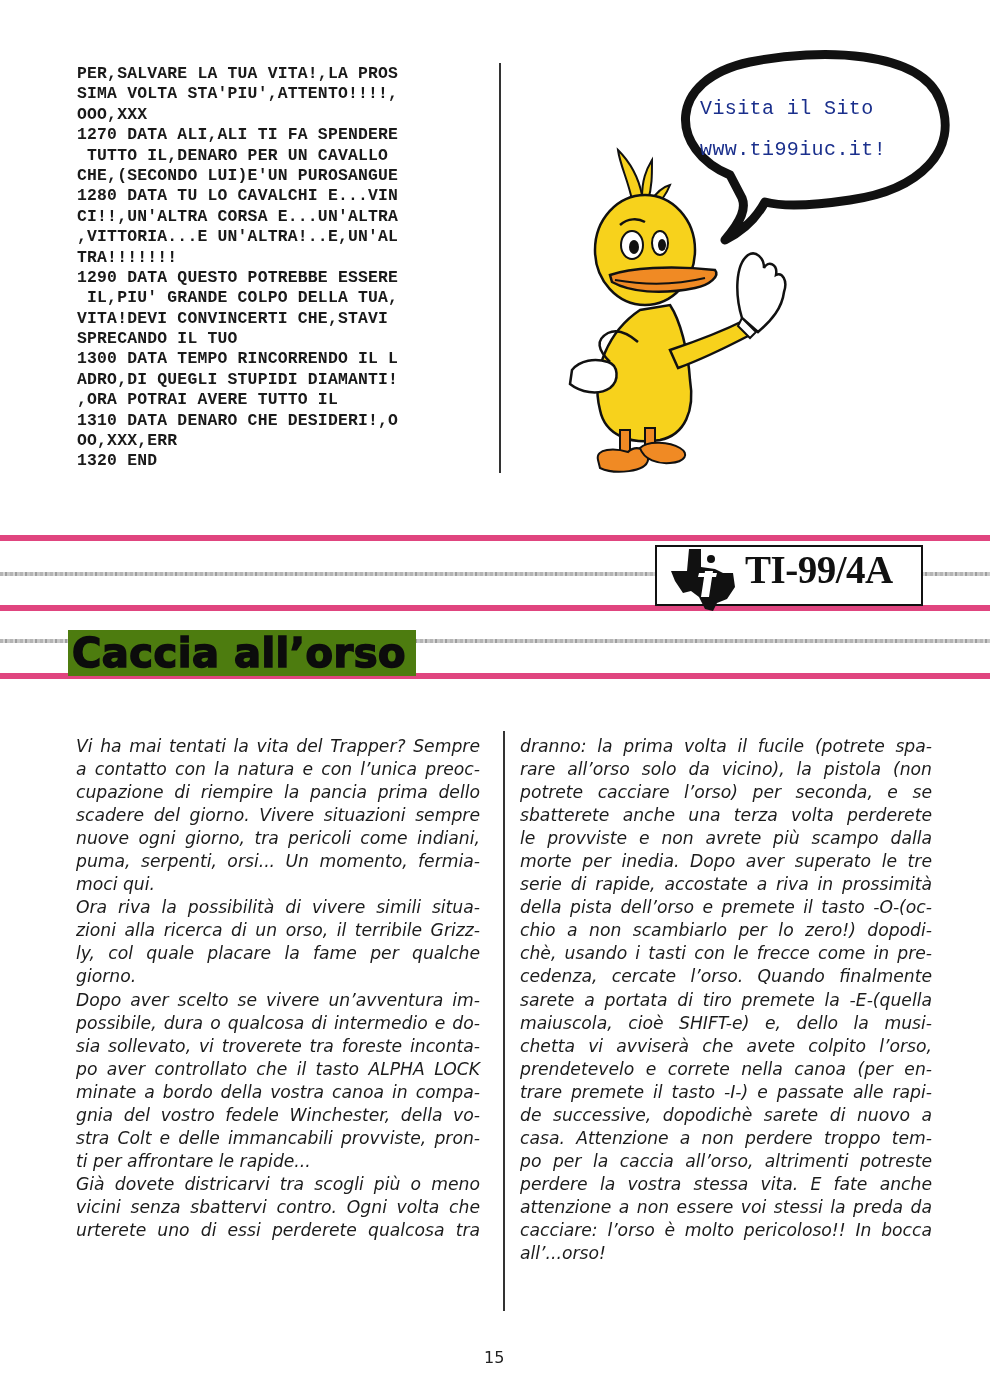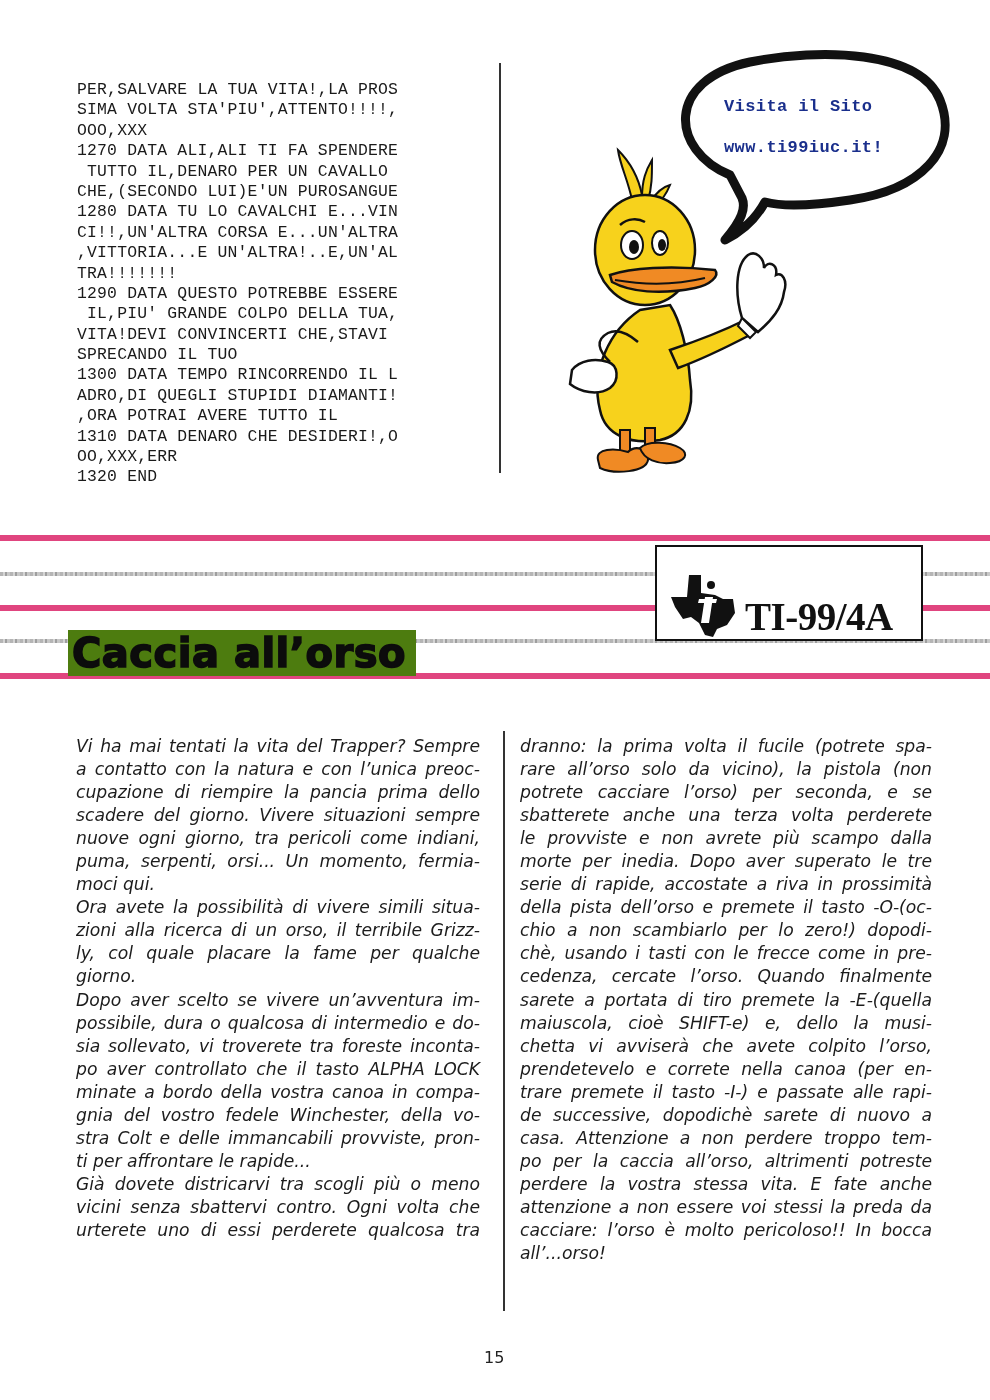--- a/index.html
+++ b/index.html
@@ -1,49 +1,49 @@
 <!DOCTYPE html>
 <html><head>
 <meta charset="utf-8">
 <style>
   html, body { margin: 0; padding: 0; background: #ffffff; }
   body { width: 990px; height: 1400px; position: relative; overflow: hidden; font-family: "Liberation Sans", sans-serif; color: #111; }
 
   
   .listing {
-    position: absolute; left: 77px; top: 80px; width: 420px;
+    position: absolute; left: 77px; top: 64px; width: 420px;
     font-family: "Liberation Mono", "DejaVu Sans Mono", monospace;
-    font-size: 16.4px; line-height: 20.4px; font-weight: normal; color: #1a1a1a;
+    font-size: 16.4px; line-height: 20.4px; font-weight: bold; color: #1a1a1a;
     white-space: pre; letter-spacing: 0.2px;
   }
   .listing .line { display: block; height: 20.4px; }
 
   .divider-top { position: absolute; left: 499px; top: 63px; width: 2px; height: 410px; background: #333; }
   .divider-bottom { position: absolute; left: 503px; top: 731px; width: 2px; height: 580px; background: #333; }
 
   
   .art { position: absolute; left: 520px; top: 50px; width: 440px; height: 450px; }
-  .bubble-text { position: absolute; font-family: "Liberation Mono", "DejaVu Sans Mono", monospace; font-weight: bold; font-size: 17px; color: #1a2f8c; letter-spacing: 0.4px; margin-left: 24px; }
+  .bubble-text { position: absolute; font-family: "Liberation Mono", "DejaVu Sans Mono", monospace; font-weight: normal; font-size: 20px; color: #1a2f8c; letter-spacing: 0.4px; }
   .bubble-line1 { left: 700px; top: 97px; }
   .bubble-line2 { left: 700px; top: 138px; }
 
   
   .stripe-pink { position: absolute; left: 0; width: 990px; height: 6px; background: #e0457f; }
   .stripe-gray { position: absolute; left: 0; width: 990px; height: 4px;
     background: repeating-linear-gradient(90deg, #b5b5b5 0 3px, #d4d4d4 3px 5px, #9e9e9e 5px 7px, #c8c8c8 7px 10px); }
 
   .title {
     position: absolute; left: 68px; top: 630px; background: #4d7c0f; padding: 0 10px 0 4px;
     font-family: "DejaVu Sans", sans-serif; font-weight: 900; font-size: 40px; letter-spacing: 0.5px;
     color: #0c0c0c; line-height: 46px; -webkit-text-stroke: 1.6px #0c0c0c;
   }
 
   .ti-box {
-    position: absolute; left: 655px; top: 545px; width: 268px; height: 96px;
-    border: 2px solid #111; background: #fff; display: flex; align-items: flex-end; box-sizing: border-box;
+    position: absolute; left: 655px; top: 545px; width: 268px; height: 61px;
+    border: 2px solid #111; background: #fff; display: flex; align-items: flex-start; box-sizing: border-box;
   }
   .ti-logo { margin-left: 14px; width: 68px; height: 66px; }
   .ti-label { font-family: "Liberation Serif", "DejaVu Serif", serif; font-weight: bold; font-size: 39px; color: #111; margin-left: 6px; letter-spacing: -0.5px; }
 
   
   .col {
     position: absolute; top: 735px; font-family: "DejaVu Sans", sans-serif; font-style: italic;
     font-size: 17.2px; line-height: 23.05px; color: #1c1c1c; text-align: justify;
   }
   .col-left { left: 76px; width: 404px; }
@@ -126,21 +126,21 @@
 </div>
 
 <div class="col col-left" id="col-left">
     <span class="ln">Vi ha mai tentati la vita del Trapper? Sempre</span>
     <span class="ln">a contatto con la natura e con l’unica preoc-</span>
     <span class="ln">cupazione di riempire la pancia prima dello</span>
     <span class="ln">scadere del giorno. Vivere situazioni sempre</span>
     <span class="ln">nuove ogni giorno, tra pericoli come indiani,</span>
     <span class="ln">puma, serpenti, orsi... Un momento, fermia-</span>
     <span class="ln last">moci qui.</span>
-    <span class="ln">Ora avete la possibilità di vivere simili situa-</span>
+    <span class="ln">Ora riva la possibilità di vivere simili situa-</span>
     <span class="ln">zioni alla ricerca di un orso, il terribile Grizz-</span>
     <span class="ln">ly, col quale placare la fame per qualche</span>
     <span class="ln last">giorno.</span>
     <span class="ln">Dopo aver scelto se vivere un’avventura im-</span>
     <span class="ln">possibile, dura o qualcosa di intermedio e do-</span>
     <span class="ln">sia sollevato, vi troverete tra foreste inconta-</span>
     <span class="ln">po aver controllato che il tasto ALPHA LOCK</span>
     <span class="ln">minate a bordo della vostra canoa in compa-</span>
     <span class="ln">gnia del vostro fedele Winchester, della vo-</span>
     <span class="ln">stra Colt e delle immancabili provviste, pron-</span>

